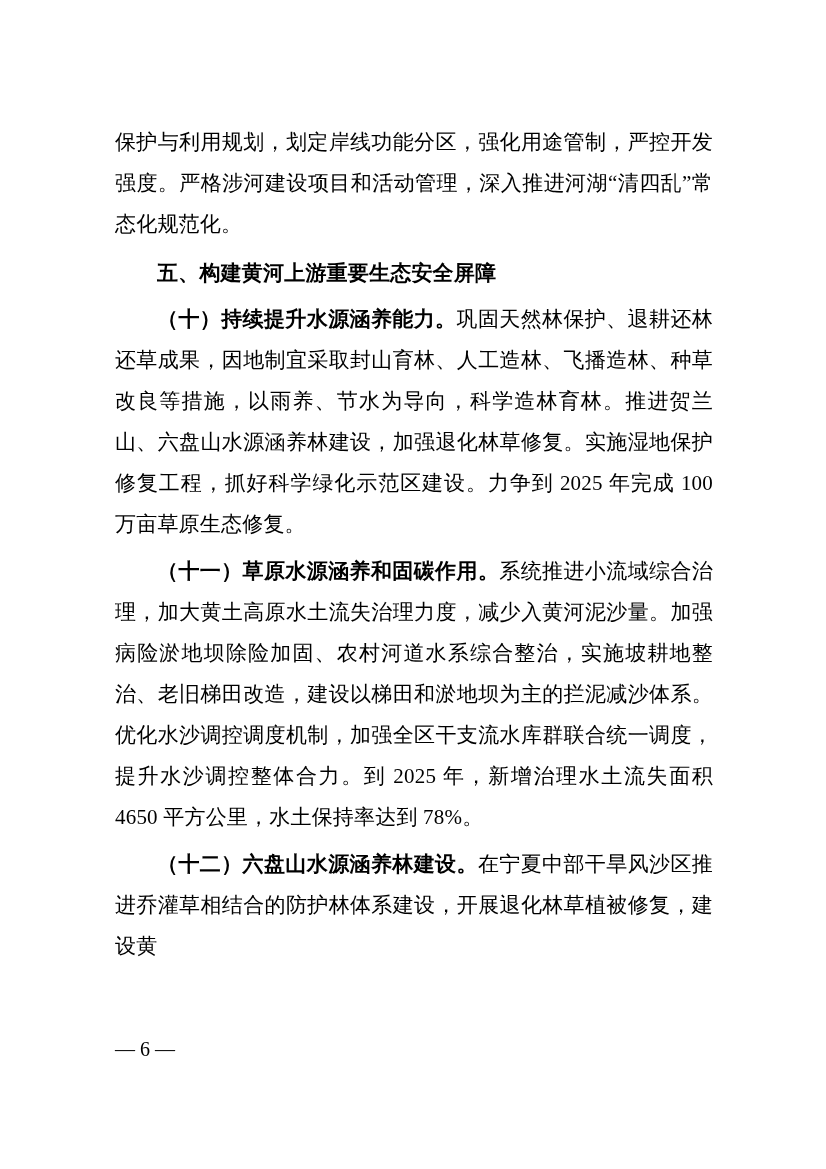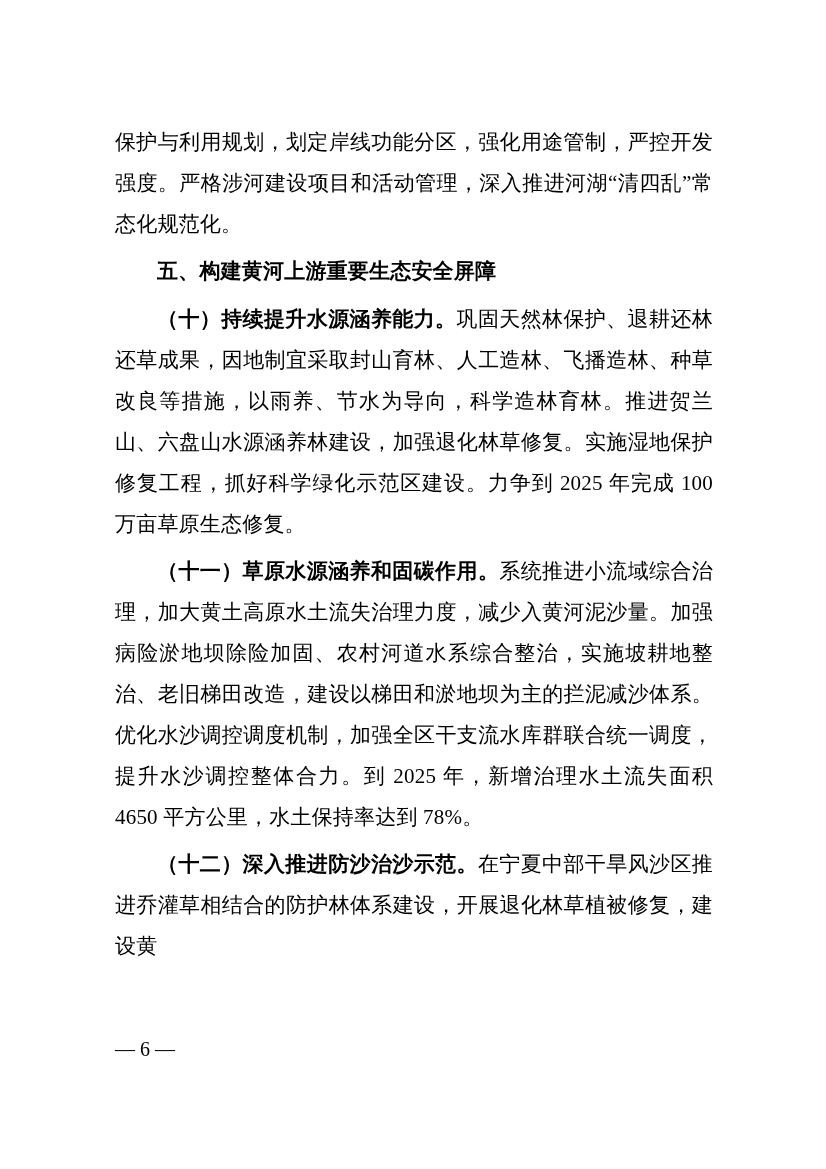--- a/index.html
+++ b/index.html
@@ -34,21 +34,21 @@
   }
   .para {
     text-indent: 2em;
   }
   .para.cont {
     text-indent: 0;
   }
   .heading {
     text-indent: 2em;
     font-weight: 700;
-    font-family: Liberation Mono, monospace;
+    font-family: Liberation Sans, sans-serif;
     margin: 7px 0 0 0 !important;
   }
   .lead {
     font-weight: 700;
     font-family: "Liberation Sans", "DejaVu Sans", sans-serif;
     margin-top: 36px;
   }
   .footer {
     position: absolute;
     left: 115px;
@@ -61,16 +61,16 @@
 </style>
 </head>
 <body>
 
 <div class="page">
   <div class="content" id="content">
       <p class="para cont"><span>保护与利用规划，划定岸线功能分区，强化用途管制，严控开发强度。严格涉河建设项目和活动管理，深入推进河湖“清四乱”常态化规范化。</span></p>
       <p class="heading"><span>五、构建黄河上游重要生态安全屏障</span></p>
       <p class="para"><span class="lead">（十）持续提升水源涵养能力。</span><span>巩固天然林保护、退耕还林还草成果，因地制宜采取封山育林、人工造林、飞播造林、种草改良等措施，以雨养、节水为导向，科学造林育林。推进贺兰山、六盘山水源涵养林建设，加强退化林草修复。实施湿地保护修复工程，抓好科学绿化示范区建设。力争到 2025 年完成 100 万亩草原生态修复。</span></p>
       <p class="para"><span class="lead">（十一）草原水源涵养和固碳作用。</span><span>系统推进小流域综合治理，加大黄土高原水土流失治理力度，减少入黄河泥沙量。加强病险淤地坝除险加固、农村河道水系综合整治，实施坡耕地整治、老旧梯田改造，建设以梯田和淤地坝为主的拦泥减沙体系。优化水沙调控调度机制，加强全区干支流水库群联合统一调度，提升水沙调控整体合力。到 2025 年，新增治理水土流失面积 4650 平方公里，水土保持率达到 78%。</span></p>
-      <p class="para"><span class="lead">（十二）深入推进防沙治沙示范。</span><span>在宁夏中部干旱风沙区推进乔灌草相结合的防护林体系建设，开展退化林草植被修复，建设黄</span></p>
+      <p class="para"><span class="lead">（十二）六盘山水源涵养林建设。</span><span>在宁夏中部干旱风沙区推进乔灌草相结合的防护林体系建设，开展退化林草植被修复，建设黄</span></p>
     </div>
   <div class="footer">— 6 —</div>
 </div>
 
 </body></html>

